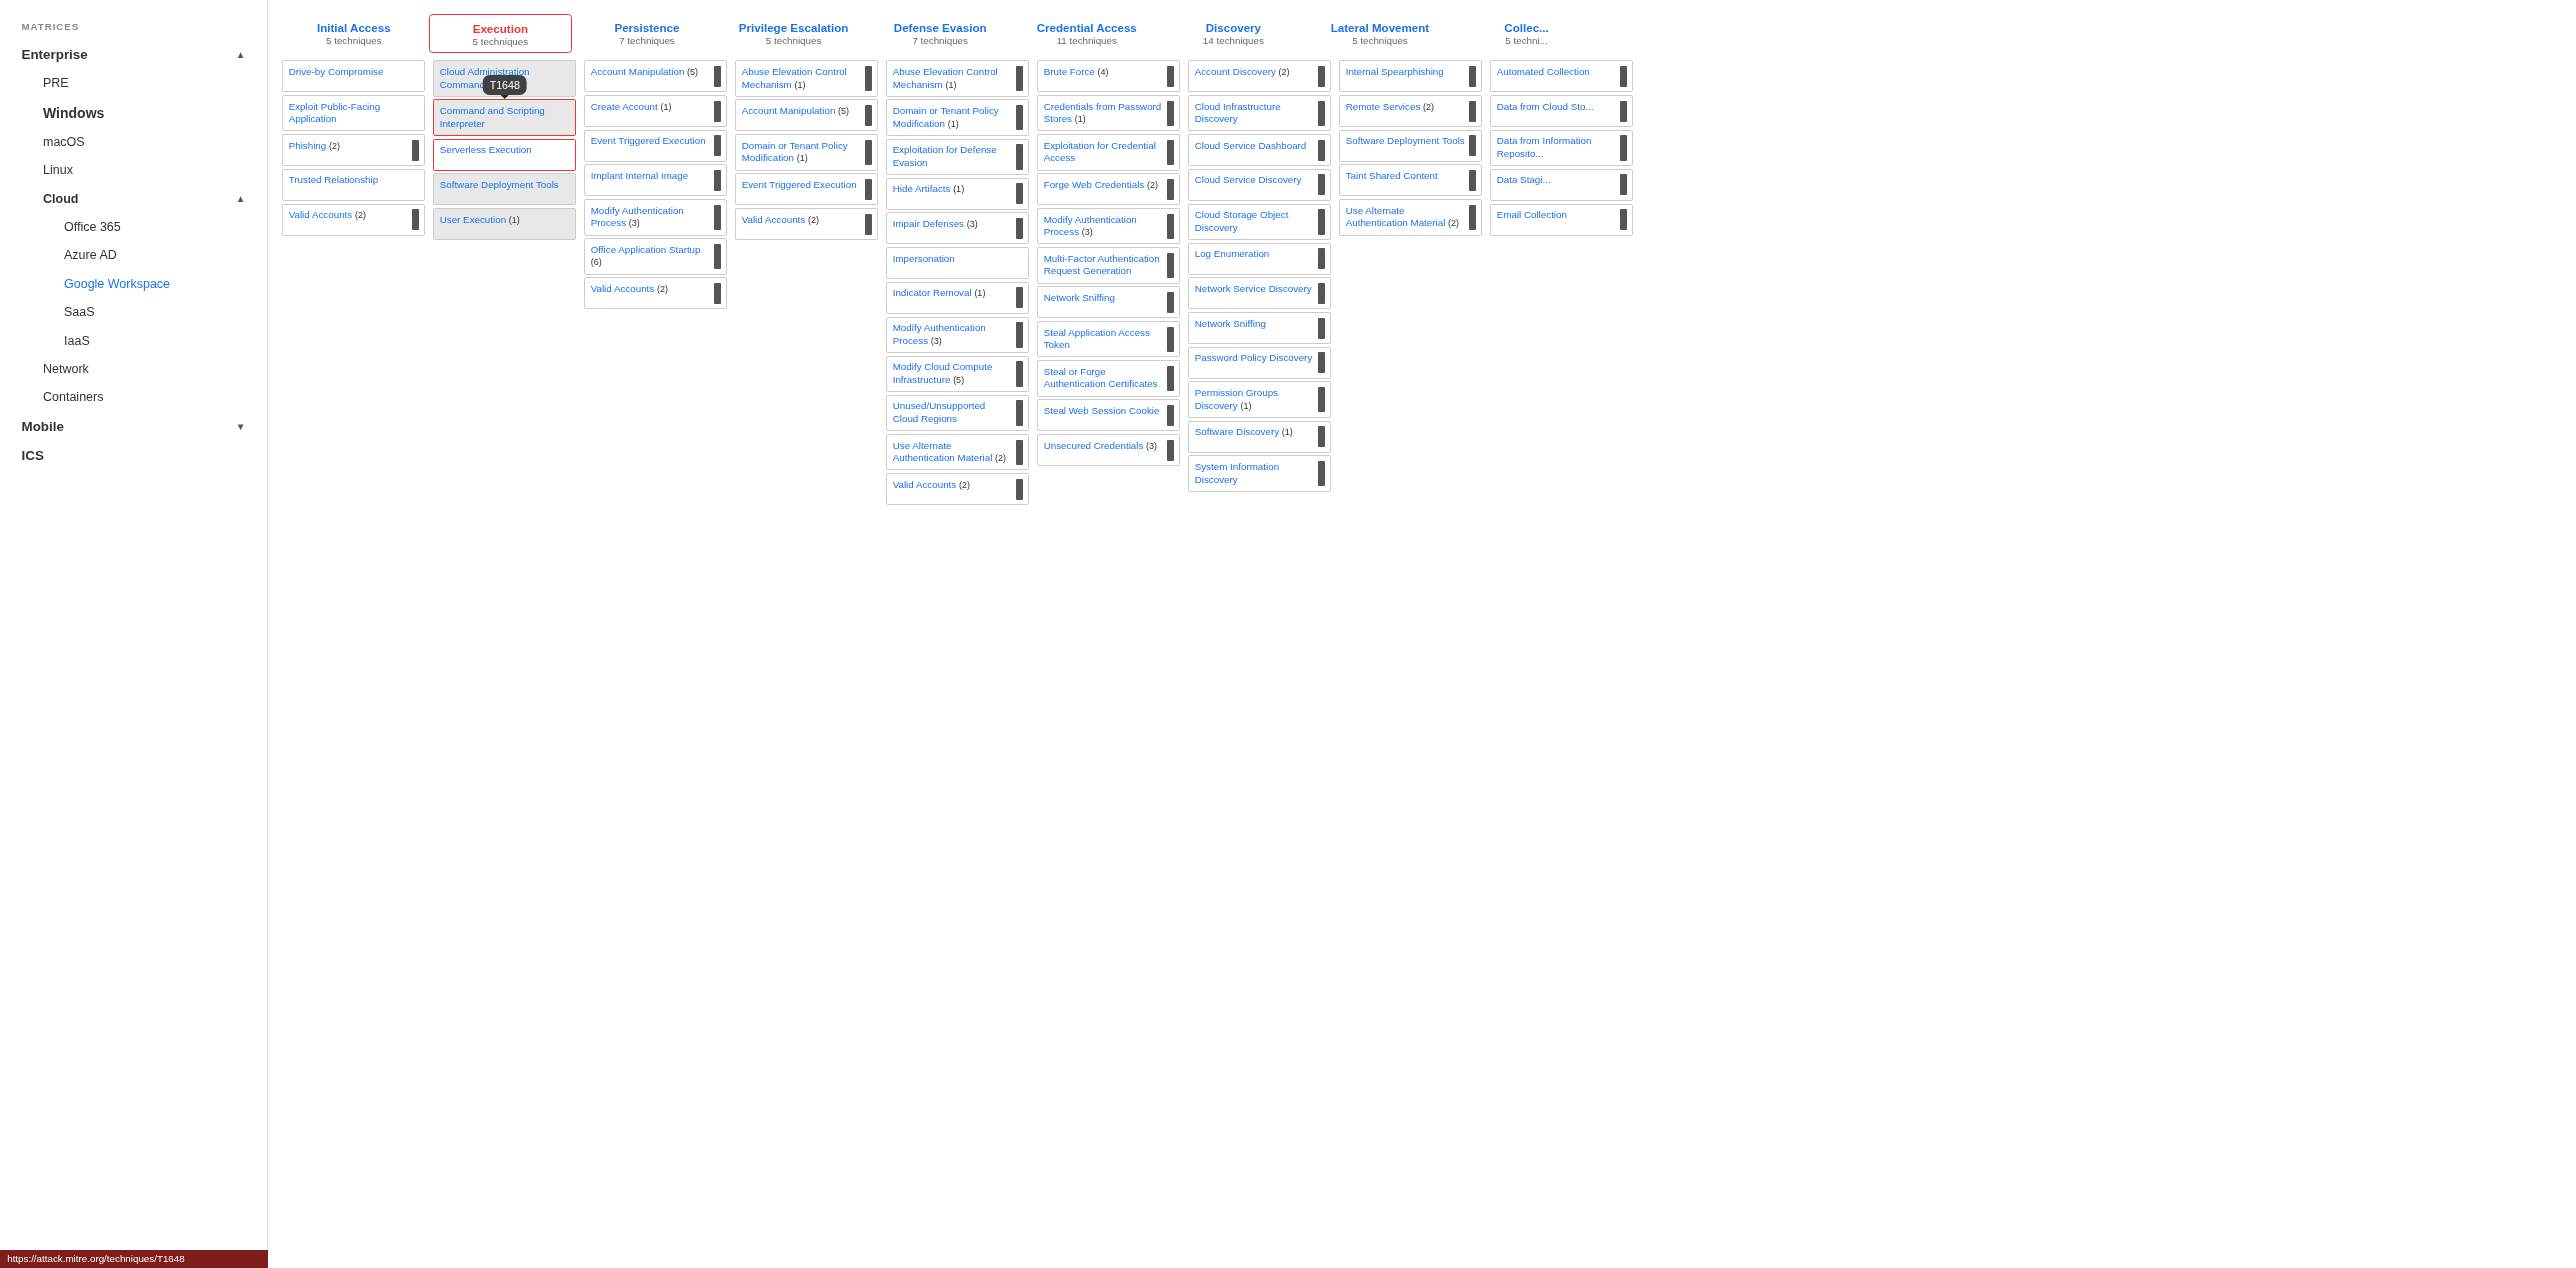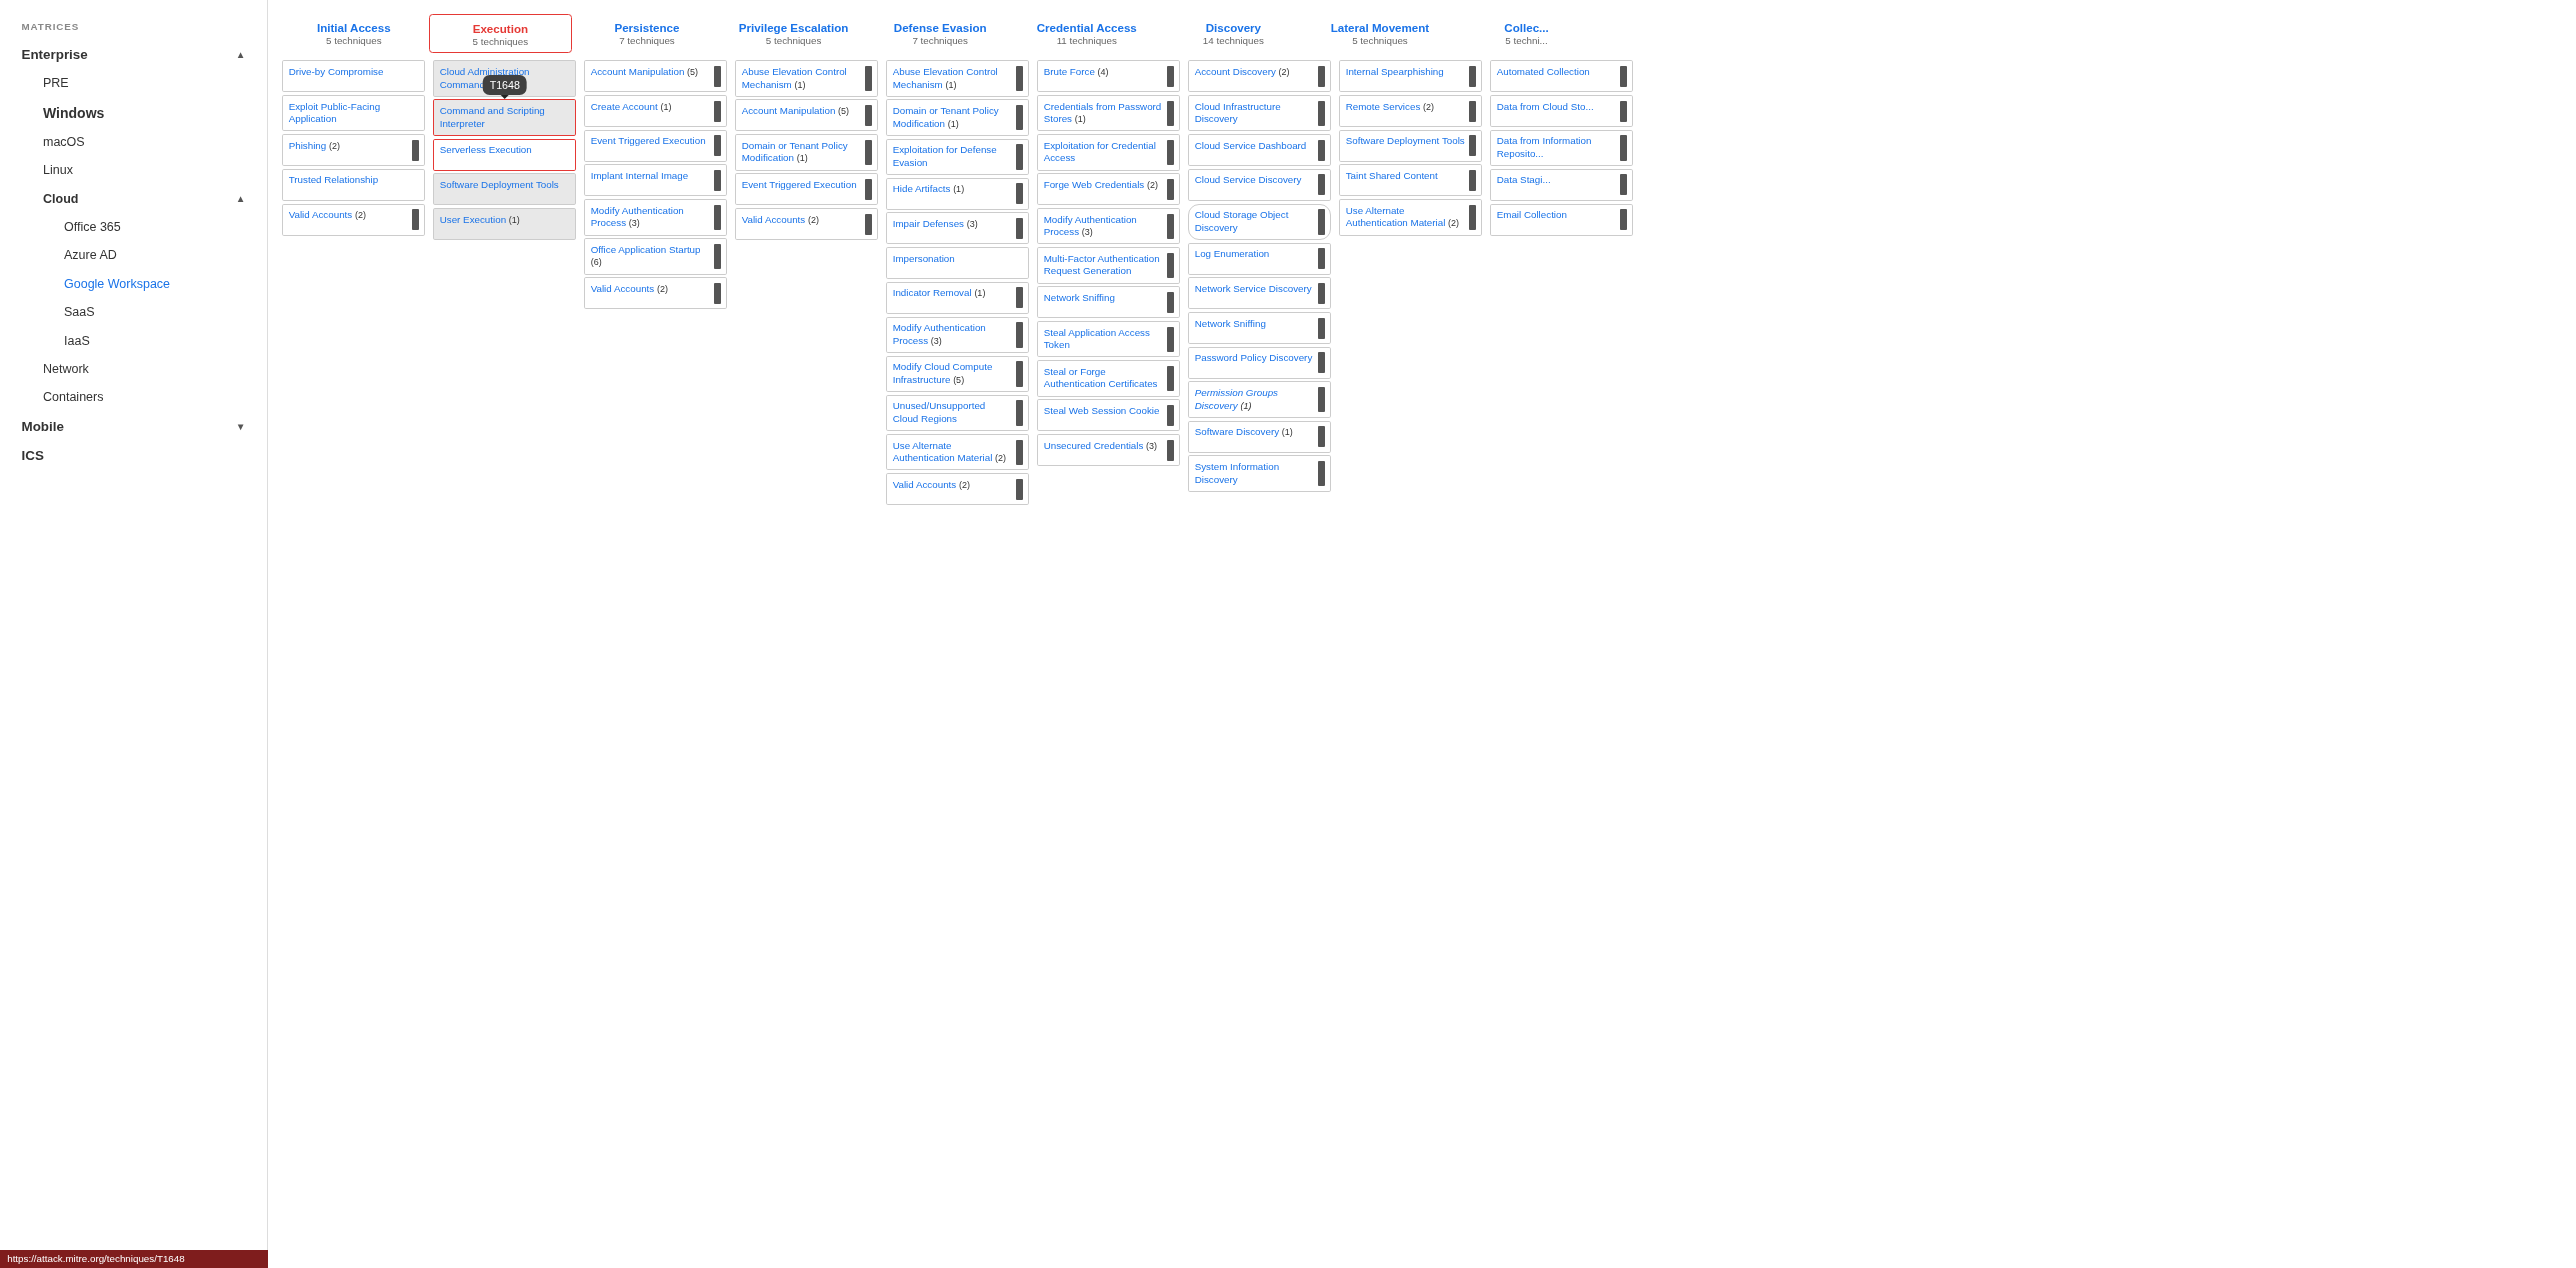--- a/index.html
+++ b/index.html
@@ -442,41 +442,41 @@
             <div class="drag-handle"></div>
           </div>
           <div class="tech-cell" style="position: relative;">
             <span class="cell-text">Cloud Service Dashboard</span>
             <div class="drag-handle"></div>
           </div>
           <div class="tech-cell" style="position: relative;">
             <span class="cell-text">Cloud Service Discovery</span>
             <div class="drag-handle"></div>
           </div>
-          <div class="tech-cell" style="position: relative; border-radius: 11px;">
+          <div class="tech-cell" style="position: relative;">
             <span class="cell-text">Cloud Storage Object Discovery</span>
             <div class="drag-handle"></div>
           </div>
           <div class="tech-cell" style="position: relative;">
             <span class="cell-text">Log Enumeration</span>
             <div class="drag-handle"></div>
           </div>
           <div class="tech-cell" style="position: relative;">
             <span class="cell-text">Network Service Discovery</span>
             <div class="drag-handle"></div>
           </div>
           <div class="tech-cell" style="position: relative;">
             <span class="cell-text">Network Sniffing</span>
             <div class="drag-handle"></div>
           </div>
           <div class="tech-cell" style="position: relative;">
             <span class="cell-text">Password Policy Discovery</span>
             <div class="drag-handle"></div>
           </div>
-          <div class="tech-cell" style="position: relative; font-style: italic;">
+          <div class="tech-cell" style="position: relative;">
             <span class="cell-text">Permission Groups Discovery <span class="cell-count">(1)</span></span>
             <div class="drag-handle"></div>
           </div>
           <div class="tech-cell" style="position: relative;">
             <span class="cell-text">Software Discovery <span class="cell-count">(1)</span></span>
             <div class="drag-handle"></div>
           </div>
           <div class="tech-cell" style="position: relative;">
             <span class="cell-text">System Information Discovery</span>
             <div class="drag-handle"></div>

